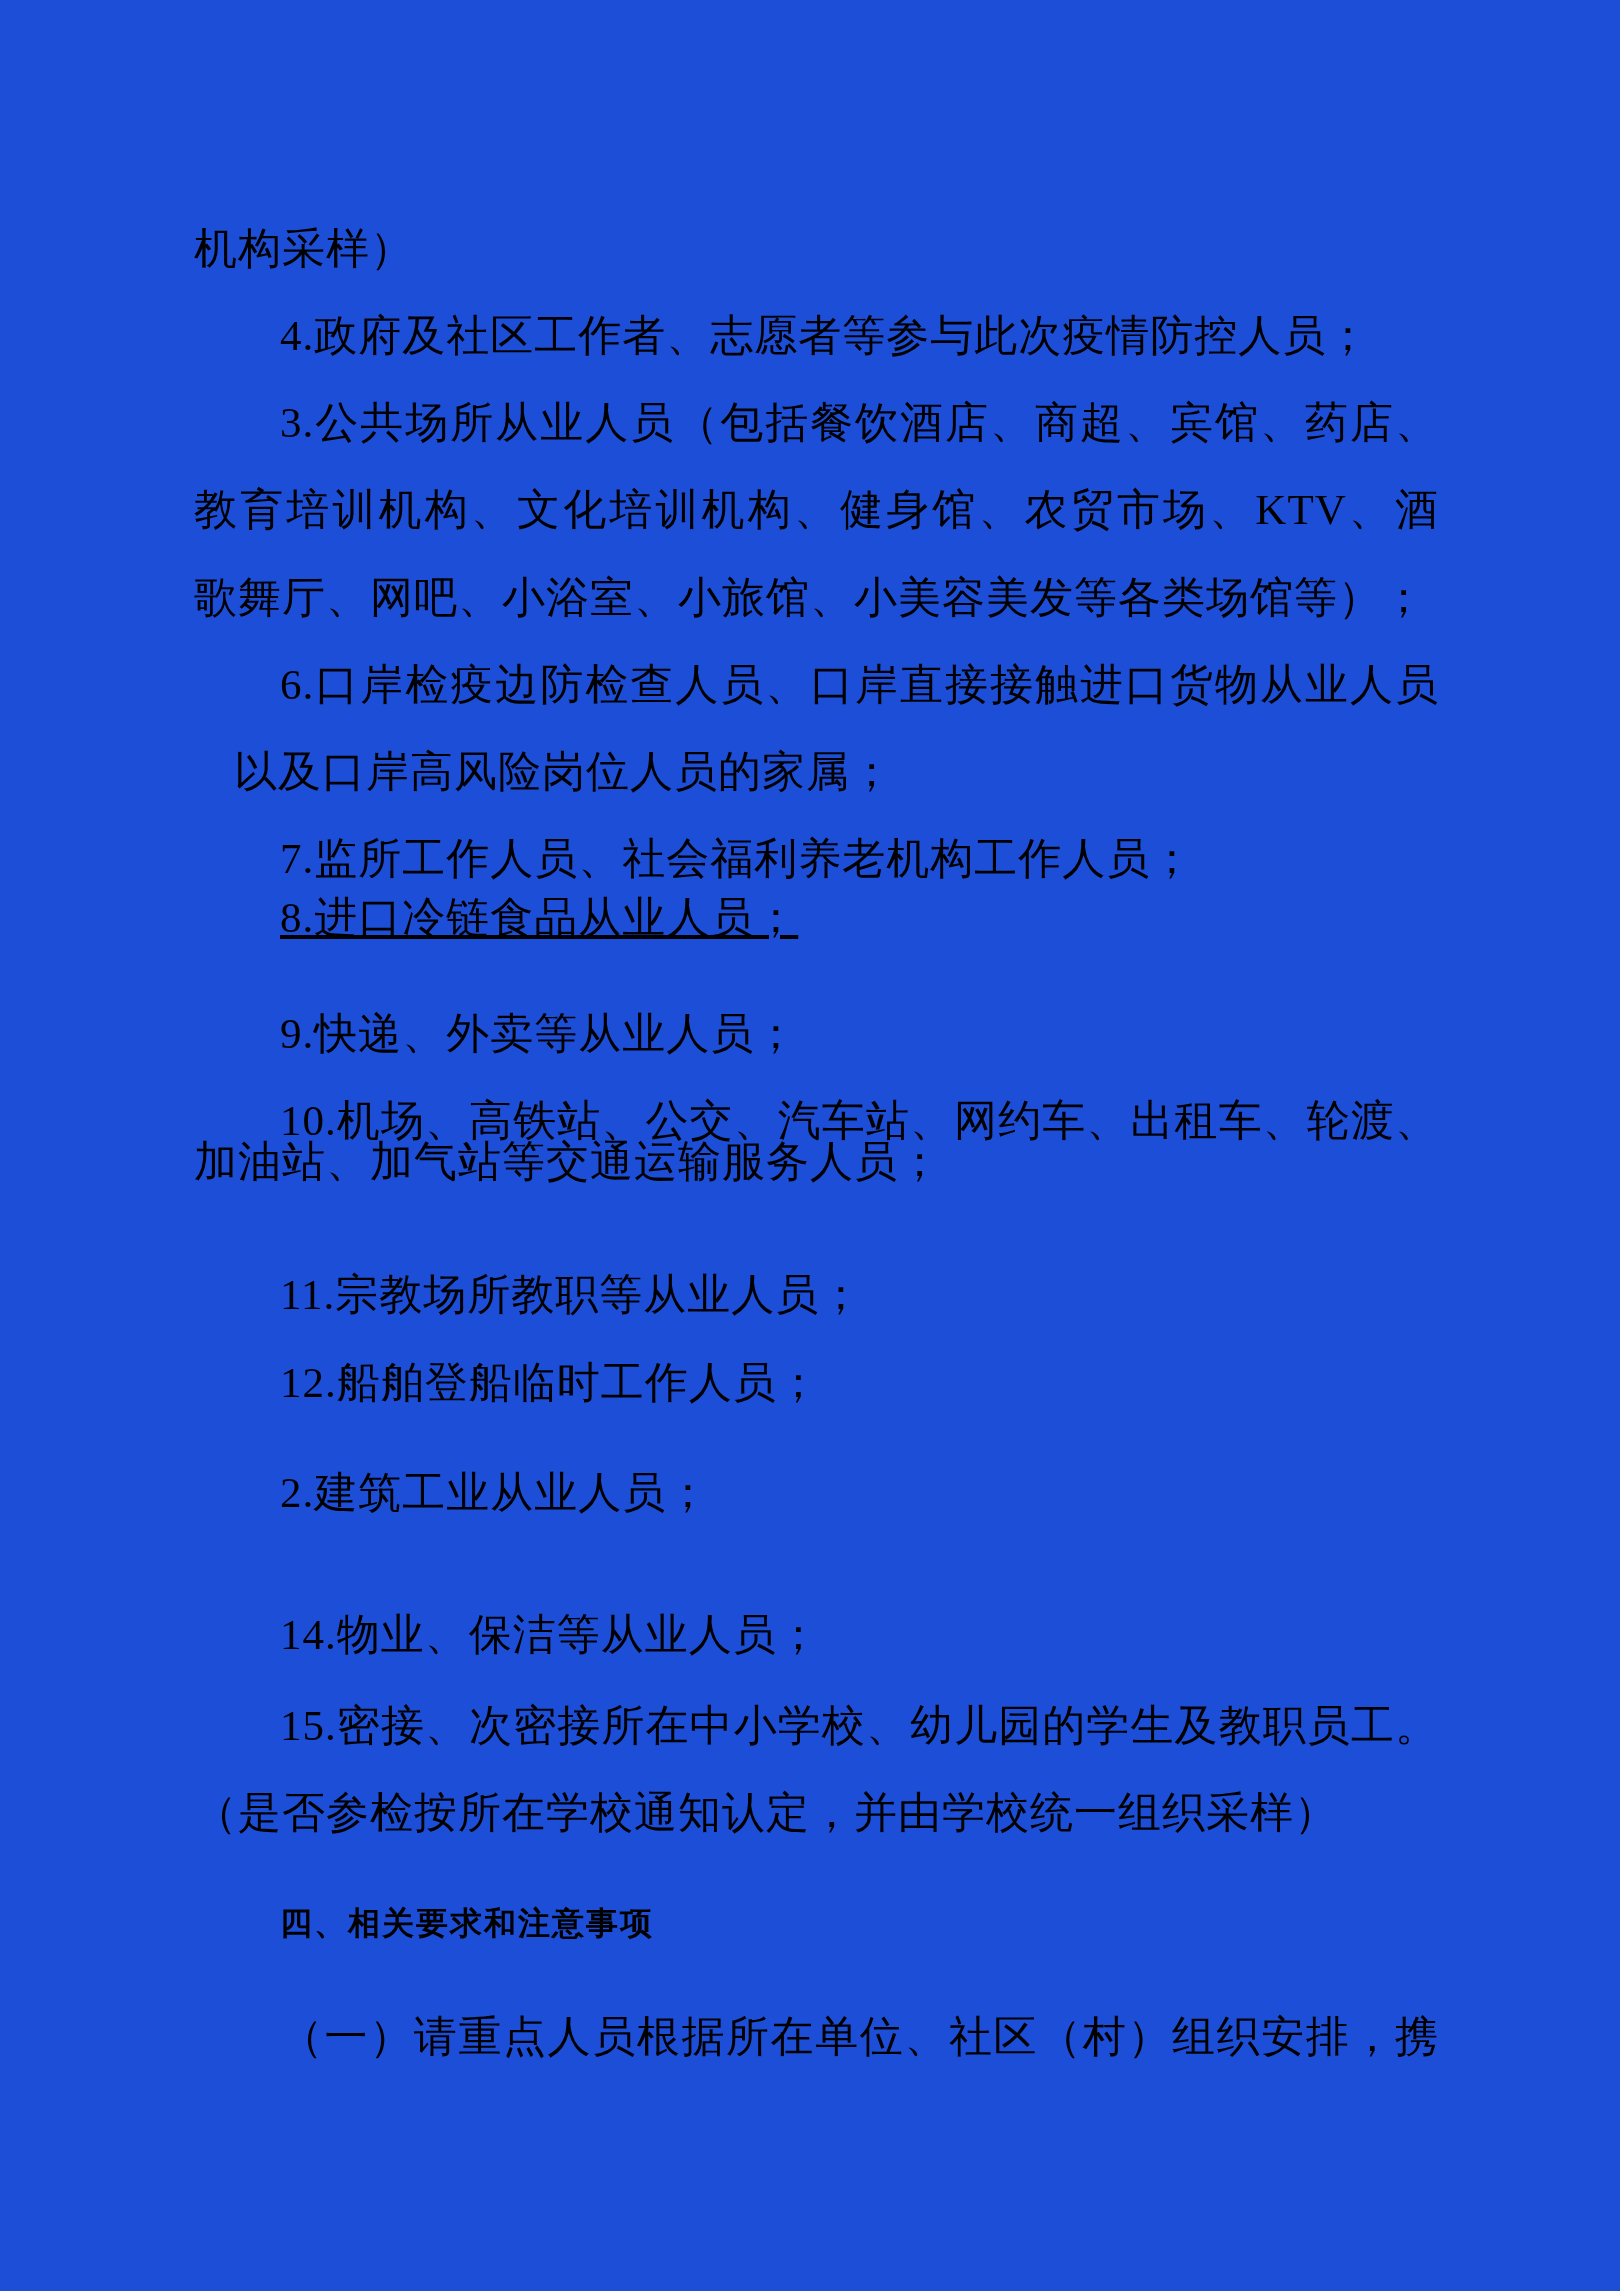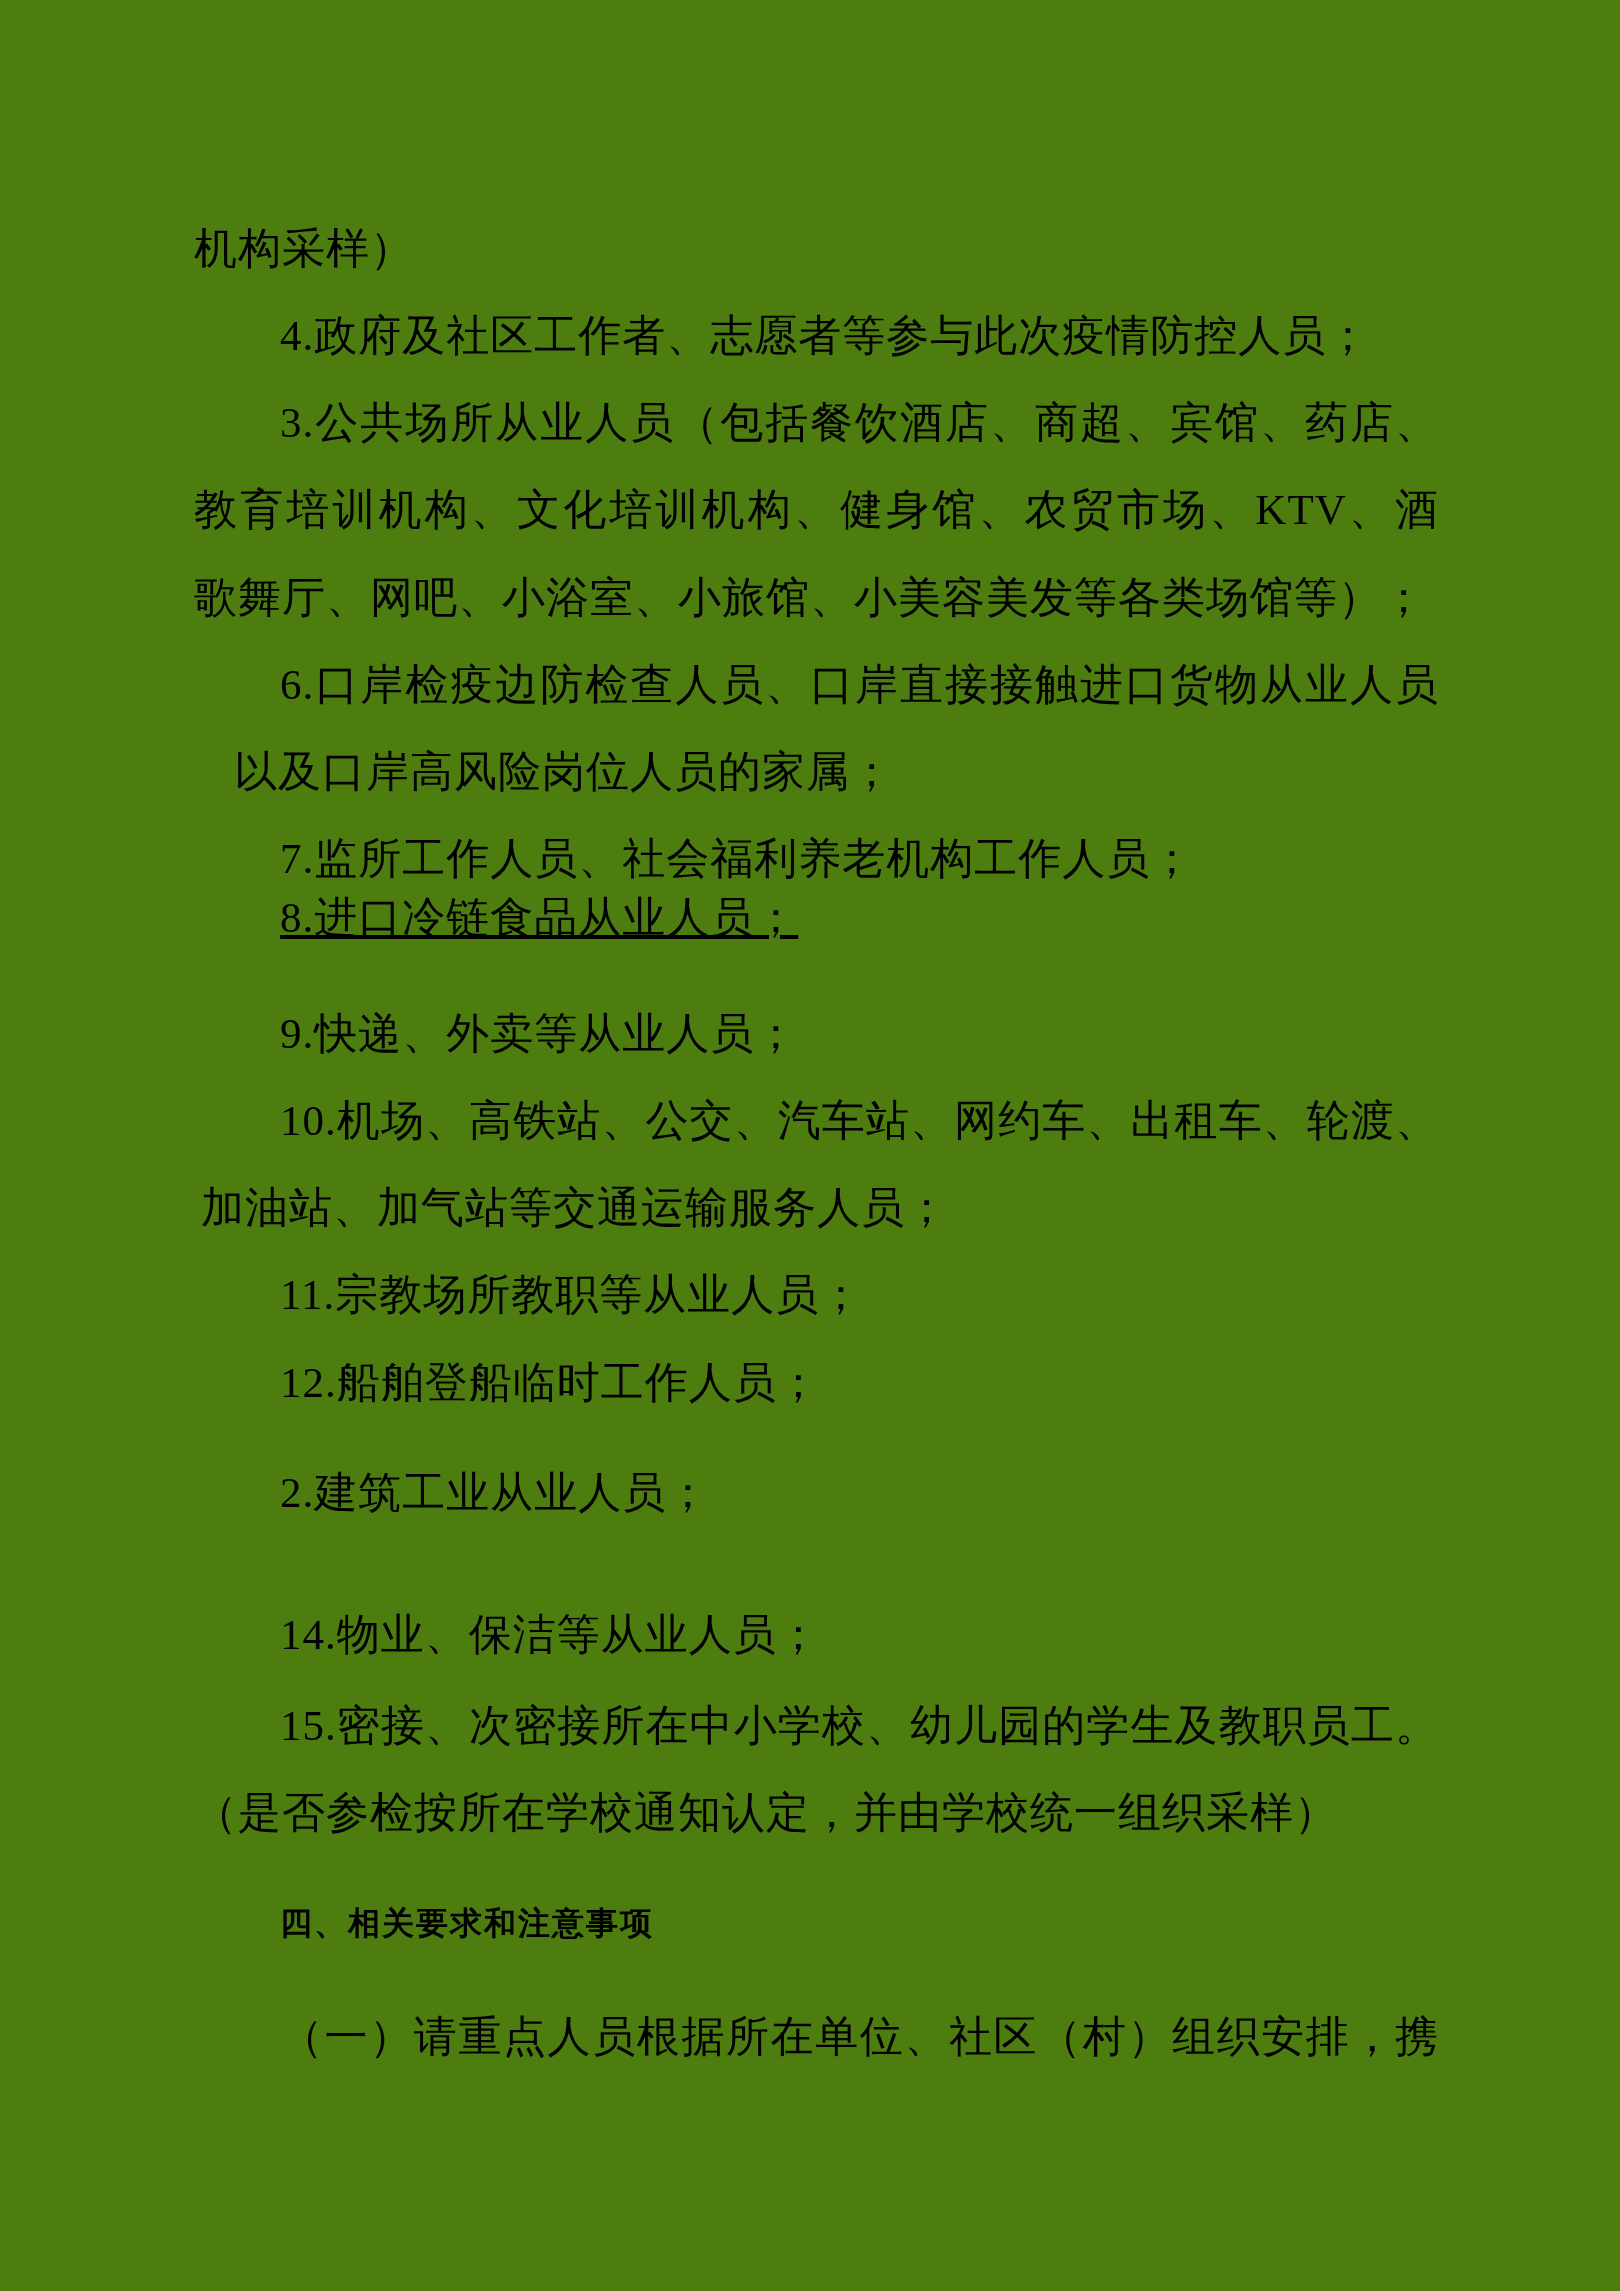--- a/index.html
+++ b/index.html
@@ -5,21 +5,21 @@
   html, body {
     margin: 0;
     padding: 0;
     background: #e8e8e8;
   }
   .page {
     position: relative;
     width: 1620px;
     height: 2292px;
     margin: 0 auto;
-    background: #4d7c0f;
+    background: #1d4ed8;
     overflow: hidden;
     font-family: "Liberation Serif", "DejaVu Serif", serif;
     color: #000000;
   }
   .text-line {
     position: absolute;
     left: 194px;
     font-size: 43px;
     line-height: 61px;
     white-space: pre;
@@ -53,21 +53,21 @@
       <div class="text-line indent" style="top: 305px;">4.政府及社区工作者、志愿者等参与此次疫情防控人员；</div>
       <div class="text-line indent justify" style="top: 392px;">3.公共场所从业人员（包括餐饮酒店、商超、宾馆、药店、</div>
       <div class="text-line justify" style="top: 479px;">教育培训机构、文化培训机构、健身馆、农贸市场、KTV、酒吧、</div>
       <div class="text-line" style="top: 567px;">歌舞厅、网吧、小浴室、小旅馆、小美容美发等各类场馆等）；</div>
       <div class="text-line indent justify" style="top: 654px;">6.口岸检疫边防检查人员、口岸直接接触进口货物从业人员</div>
       <div class="text-line" style="top: 741px; margin-left: 40px;">以及口岸高风险岗位人员的家属；</div>
       <div class="text-line indent" style="top: 828px;">7.监所工作人员、社会福利养老机构工作人员；</div>
       <div class="text-line indent" style="top: 887px; text-decoration: underline;">8.进口冷链食品从业人员；</div>
       <div class="text-line indent" style="top: 1003px;">9.快递、外卖等从业人员；</div>
       <div class="text-line indent justify" style="top: 1090px;">10.机场、高铁站、公交、汽车站、网约车、出租车、轮渡、</div>
-      <div class="text-line" style="top: 1177px; margin-left: 7px;">加油站、加气站等交通运输服务人员；</div>
+      <div class="text-line" style="top: 1131px;">加油站、加气站等交通运输服务人员；</div>
       <div class="text-line indent" style="top: 1264px;">11.宗教场所教职等从业人员；</div>
       <div class="text-line indent" style="top: 1352px;">12.船舶登船临时工作人员；</div>
       <div class="text-line indent" style="top: 1462px;">2.建筑工业从业人员；</div>
       <div class="text-line indent" style="top: 1580px; margin-top: 24px;">14.物业、保洁等从业人员；</div>
       <div class="text-line indent justify" style="top: 1695px;">15.密接、次密接所在中小学校、幼儿园的学生及教职员工。</div>
       <div class="text-line" style="top: 1782px;">（是否参检按所在学校通知认定，并由学校统一组织采样）</div>
       <div class="text-line indent bold" style="top: 1893px;">四、相关要求和注意事项</div>
       <div class="text-line indent justify" style="top: 2006px;">（一）请重点人员根据所在单位、社区（村）组织安排，携</div>
     </div>
 </div>

